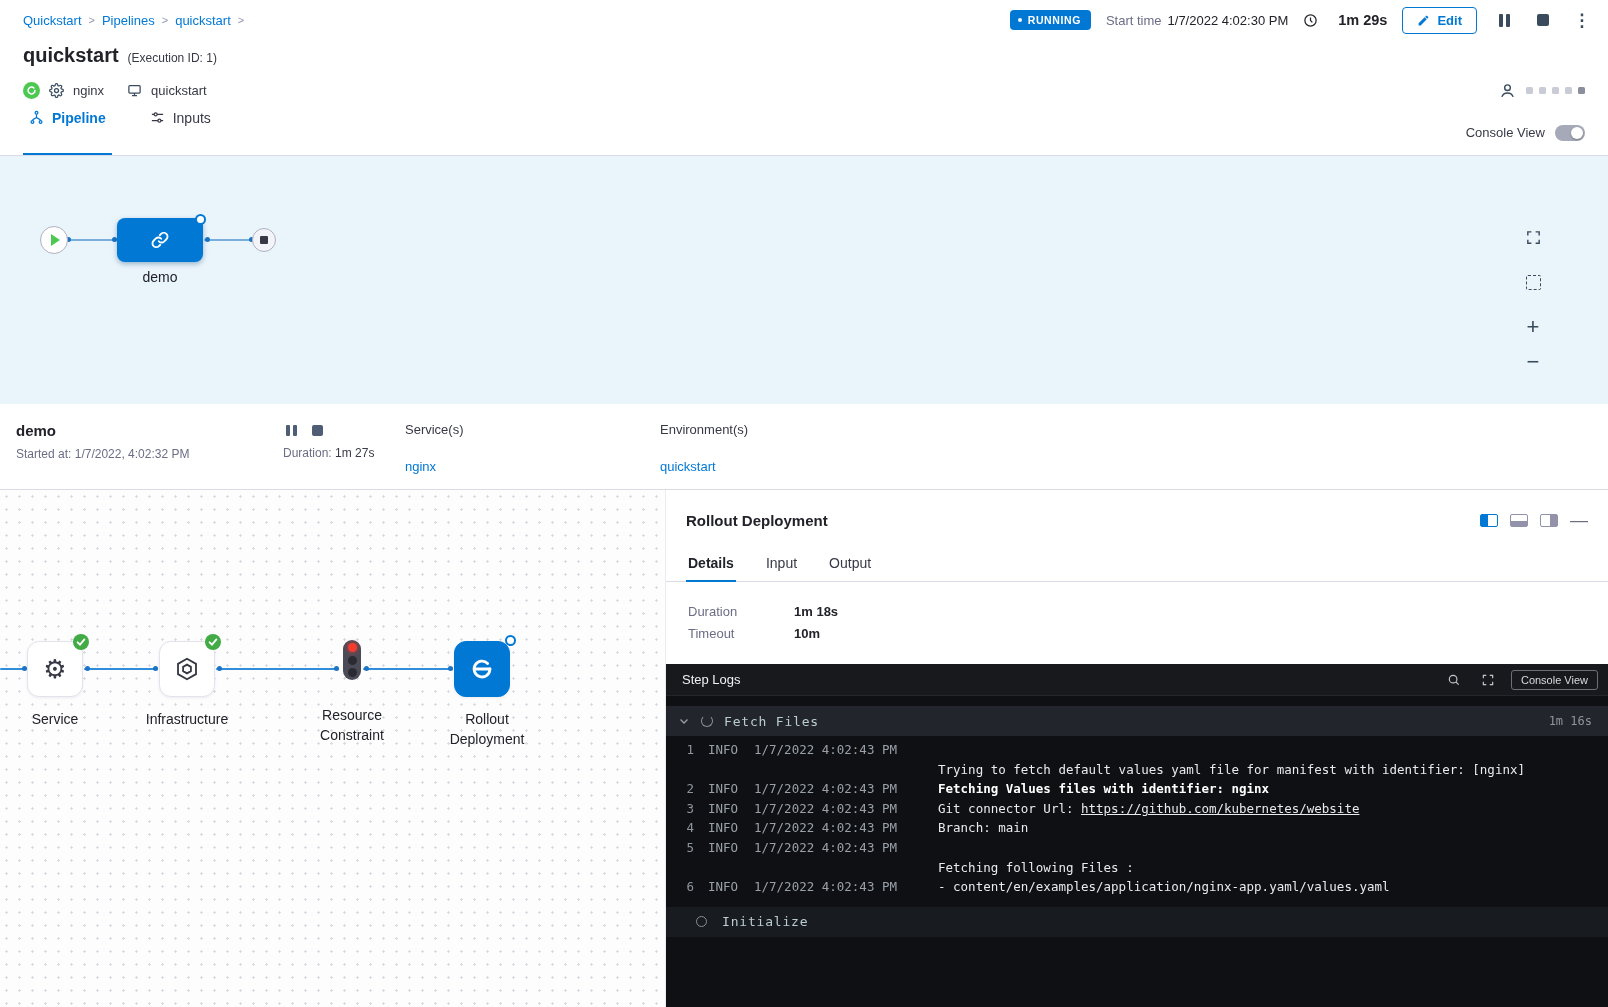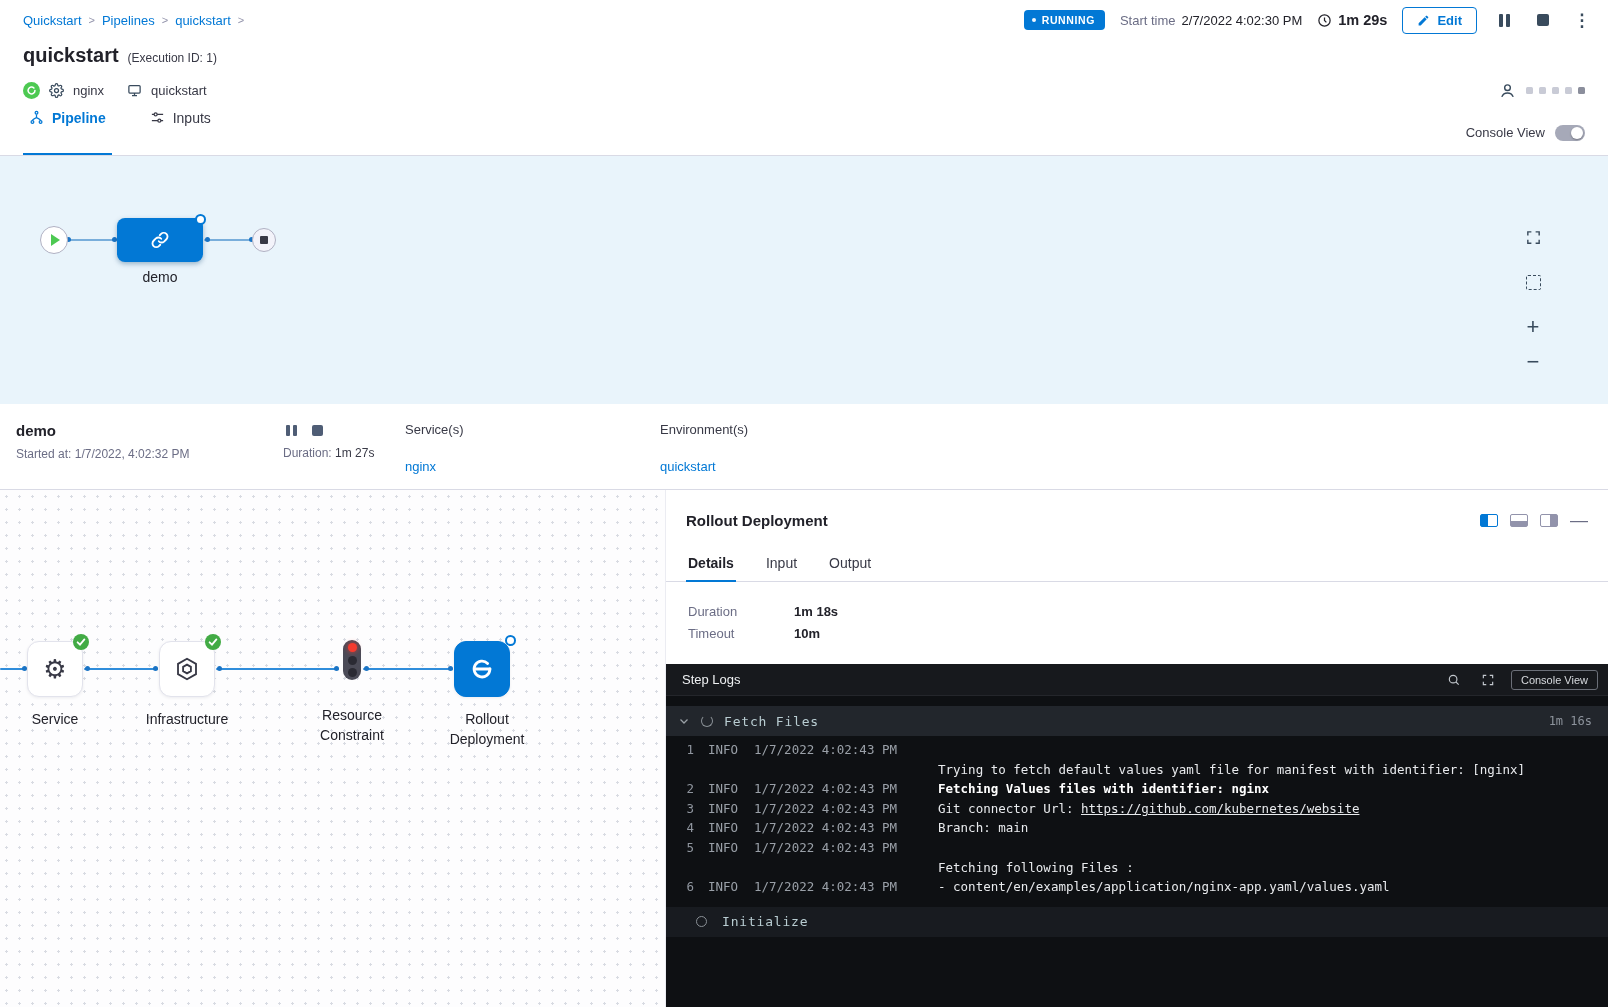--- a/index.html
+++ b/index.html
@@ -16,21 +16,21 @@
   .crumbs { display: flex; align-items: center; gap: 7px; font-size: 13px; }
   .crumb { color: #0278d5; text-decoration: none; cursor: pointer; }
   .crumb-sep { color: #9293ab; font-size: 11px; }
   .topbar-right { margin-left: auto; display: flex; align-items: center; gap: 15px; }
   .badge-running { background: #0278d5; color: #fff; font-size: 10.5px; font-weight: 700; letter-spacing: .6px;
     padding: 4px 10px 4px 8px; border-radius: 4px; display: flex; align-items: center; gap: 6px; }
   .badge-dot { width: 4px; height: 4px; border-radius: 50%; background: #fff; opacity: .95; }
   .start-time { display: flex; gap: 6px; align-items: center; }
   .start-label { color: #6b6d85; }
   .start-value { color: #22222a; }
-  .elapsed { display: flex; align-items: flex-end; gap: 6px; font-weight: 700; font-size: 14.5px; }
+  .elapsed { display: flex; align-items: flex-end; gap: 20px; font-weight: 700; font-size: 14.5px; }
   .btn-edit { display: flex; align-items: center; gap: 7px; color: #0278d5; border: 1px solid #0278d5;
     border-radius: 4px; background: #fff; padding: 5px 14px; font-size: 13px; font-weight: 600; cursor: pointer; }
   .icon-btn { background: none; border: none; cursor: pointer; display: flex; align-items: center; justify-content: center;
     width: 24px; height: 24px; }
   .pause-bars { display: flex; gap: 3px; }
   .pause-bars i { width: 4px; height: 13px; background: #394b5d; border-radius: 1px; }
   .stop-sq { width: 12px; height: 12px; background: #394b5d; border-radius: 2px; }
   .kebab { color: #394b5d; font-size: 17px; font-weight: 700; }
 
   
@@ -167,21 +167,21 @@
     <a class="crumb">quickstart</a>
     <span class="crumb-sep">&gt;</span>
   </nav>
   <div class="topbar-right">
     <span class="badge-running">
       <i class="badge-dot"></i>
       <span>RUNNING</span>
     </span>
     <span class="start-time">
       <span class="start-label">Start time</span>
-      <span class="start-value">2/7/2022 4:02:30 PM</span>
+      <span class="start-value">1/7/2022 4:02:30 PM</span>
     </span>
     <span class="elapsed">
       <span style="display:flex">
         <svg width="15" height="15" viewBox="0 0 24 24" fill="none" stroke="#22222a" stroke-width="2">
             <circle cx="12" cy="12" r="9"></circle>
             <path d="M12 7v5l3 3"></path>
           </svg>
       </span>
       <span>1m 29s</span>
     </span>

